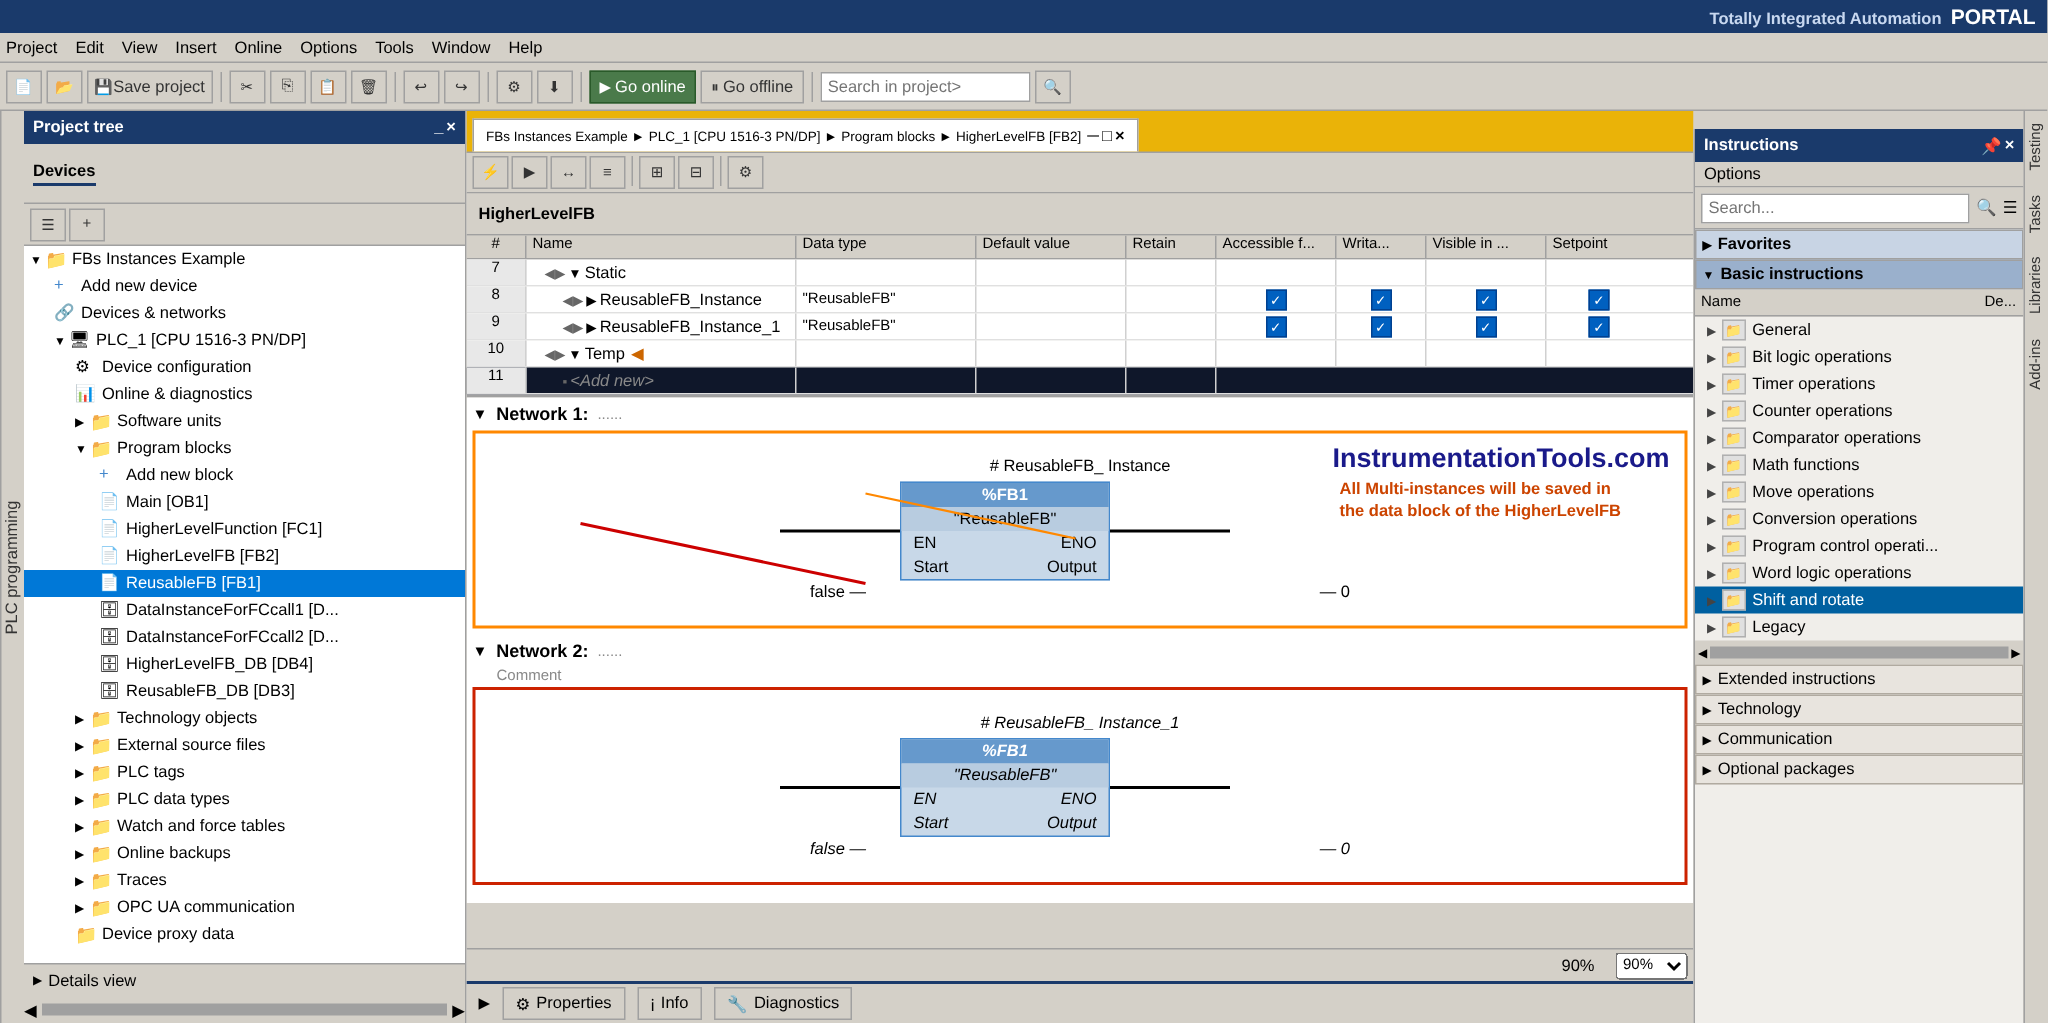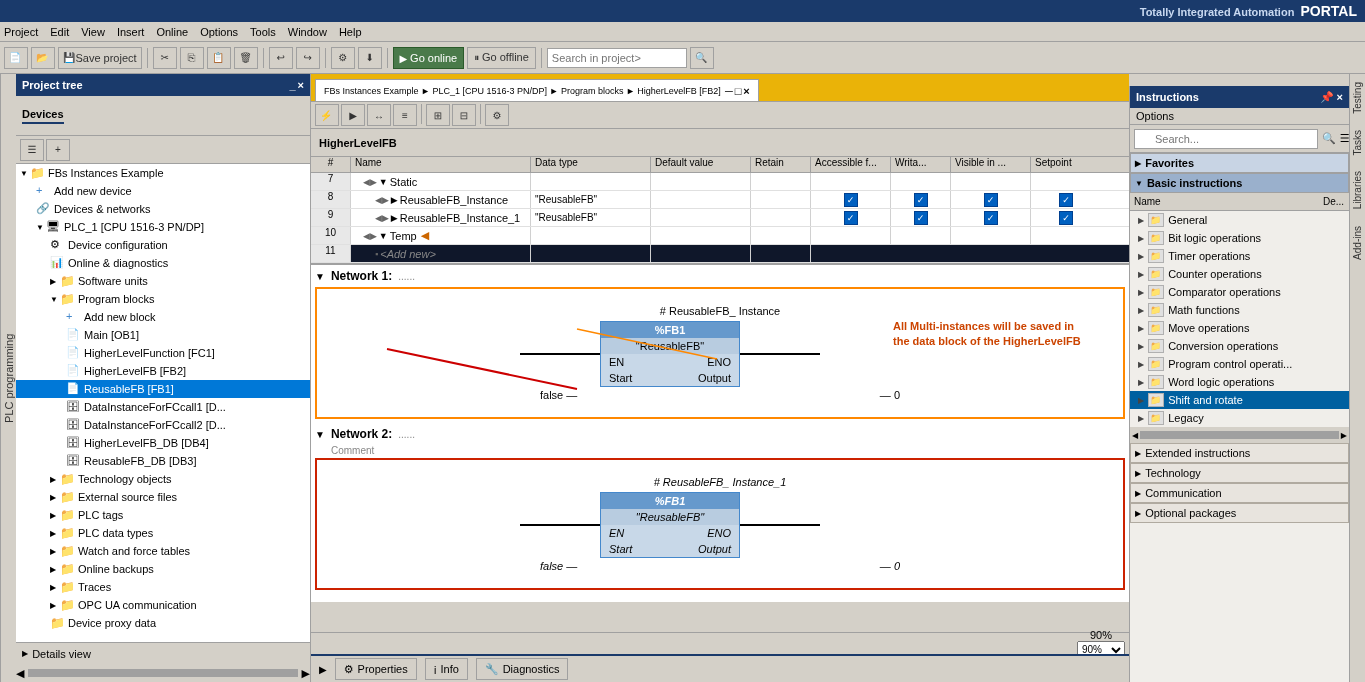--- a/index.html
+++ b/index.html
@@ -262,21 +262,21 @@
       padding: 0 4px;
       gap: 4px;
       background: #d4d0c8;
       border-bottom: 1px solid #a0a0a0;
     }
     .search-box {
       flex: 1;
       height: 20px;
       border: 1px solid #a0a0a0;
       background: white;
-      padding: 0 20px;
+      padding: 0 4px;
     }
     .section-header {
       background: #c8d4e4;
       border: 1px solid #a0a0a0;
       height: 20px;
       display: flex;
       align-items: center;
       padding: 0 4px;
       cursor: pointer;
       gap: 4px;
@@ -714,20 +714,21 @@
       <div style="background:white;padding:4px;overflow:auto;">
 
         <div style="margin-bottom:8px;position:relative;">
           <div class="network-header">
             <span style="font-size:10px;cursor:pointer;">▼</span>
             <span class="network-label">Network 1:</span>
             <span style="color:#888;font-size:10px;">......</span>
           </div>
           <div style="position:relative;border:2px solid #ff8800;padding:8px;background:white;min-height:120px;">
 
+            <div class="watermark">InstrumentationTools.com</div>
 
             <div style="display:flex;flex-direction:column;align-items:center;margin:8px 0;position:relative;">
 
               <div style="text-align:center;font-size:11px;color:#000;margin-bottom:4px;"># ReusableFB_ Instance</div>
               <div style="display:flex;align-items:center;width:400px;">
 
                 <div style="width:80px;height:2px;background:#000;"></div>
 
                 <div style="border:1px solid #4488cc;background:#c8d8e8;width:140px;text-align:center;">
                   <div style="background:#6699cc;color:white;padding:2px 4px;font-size:11px;font-weight:bold;">%FB1</div>
@@ -800,21 +801,21 @@
               </div>
             </div>
           </div>
         </div>
 
       </div>
 
     </div>
 
     <div style="height:22px;background:#d4d0c8;border-top:1px solid #a0a0a0;display:flex;align-items:center;justify-content:flex-end;padding:0 4px;gap:4px;">
-      <div style="display:flex;align-items:center;gap:0;flex-direction:column;">
+      <div style="display:flex;align-items:center;gap:14px;">
         <span>90%</span>
         <select style="height:18px;font-size:10px;">
           <option>90%</option>
           <option>100%</option>
           <option>75%</option>
         </select>
       </div>
     </div>
 
     <div class="bottom-panel">

